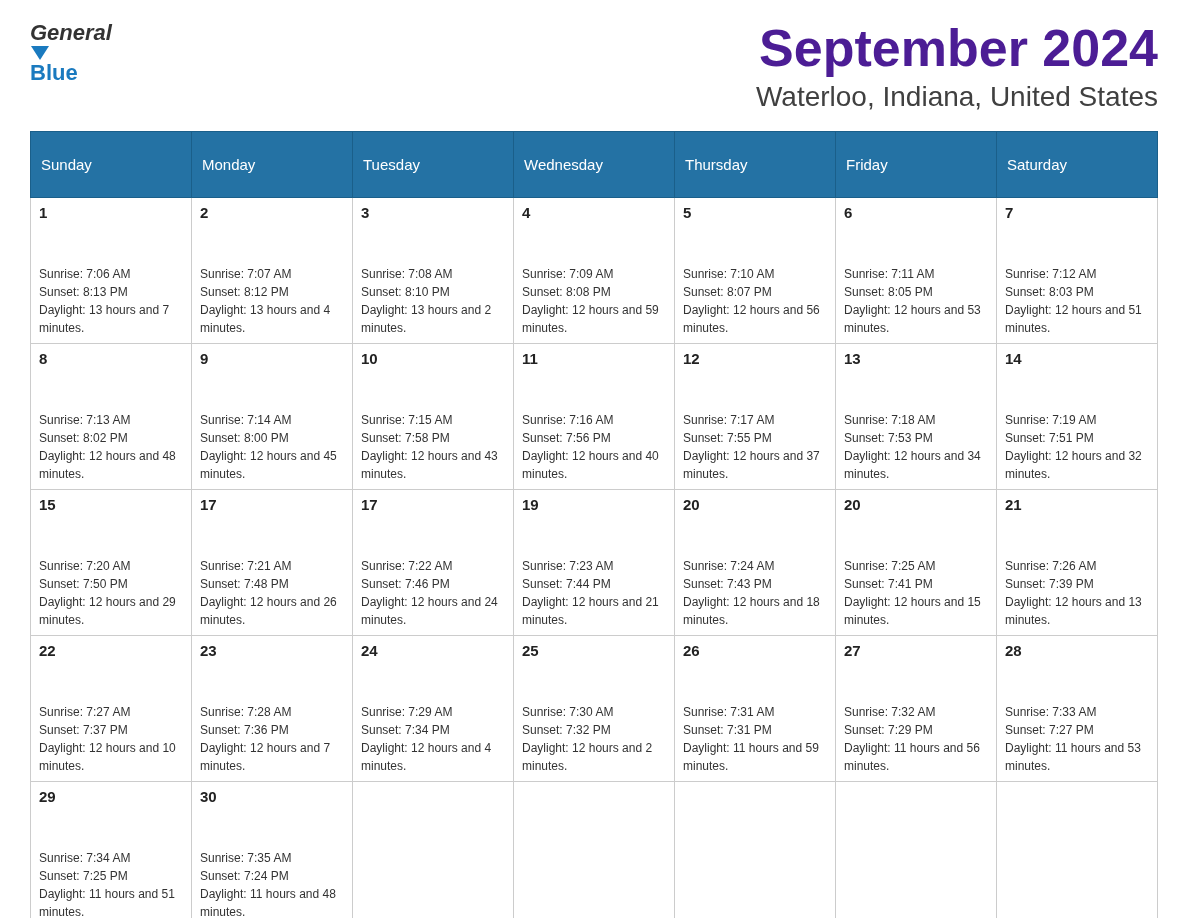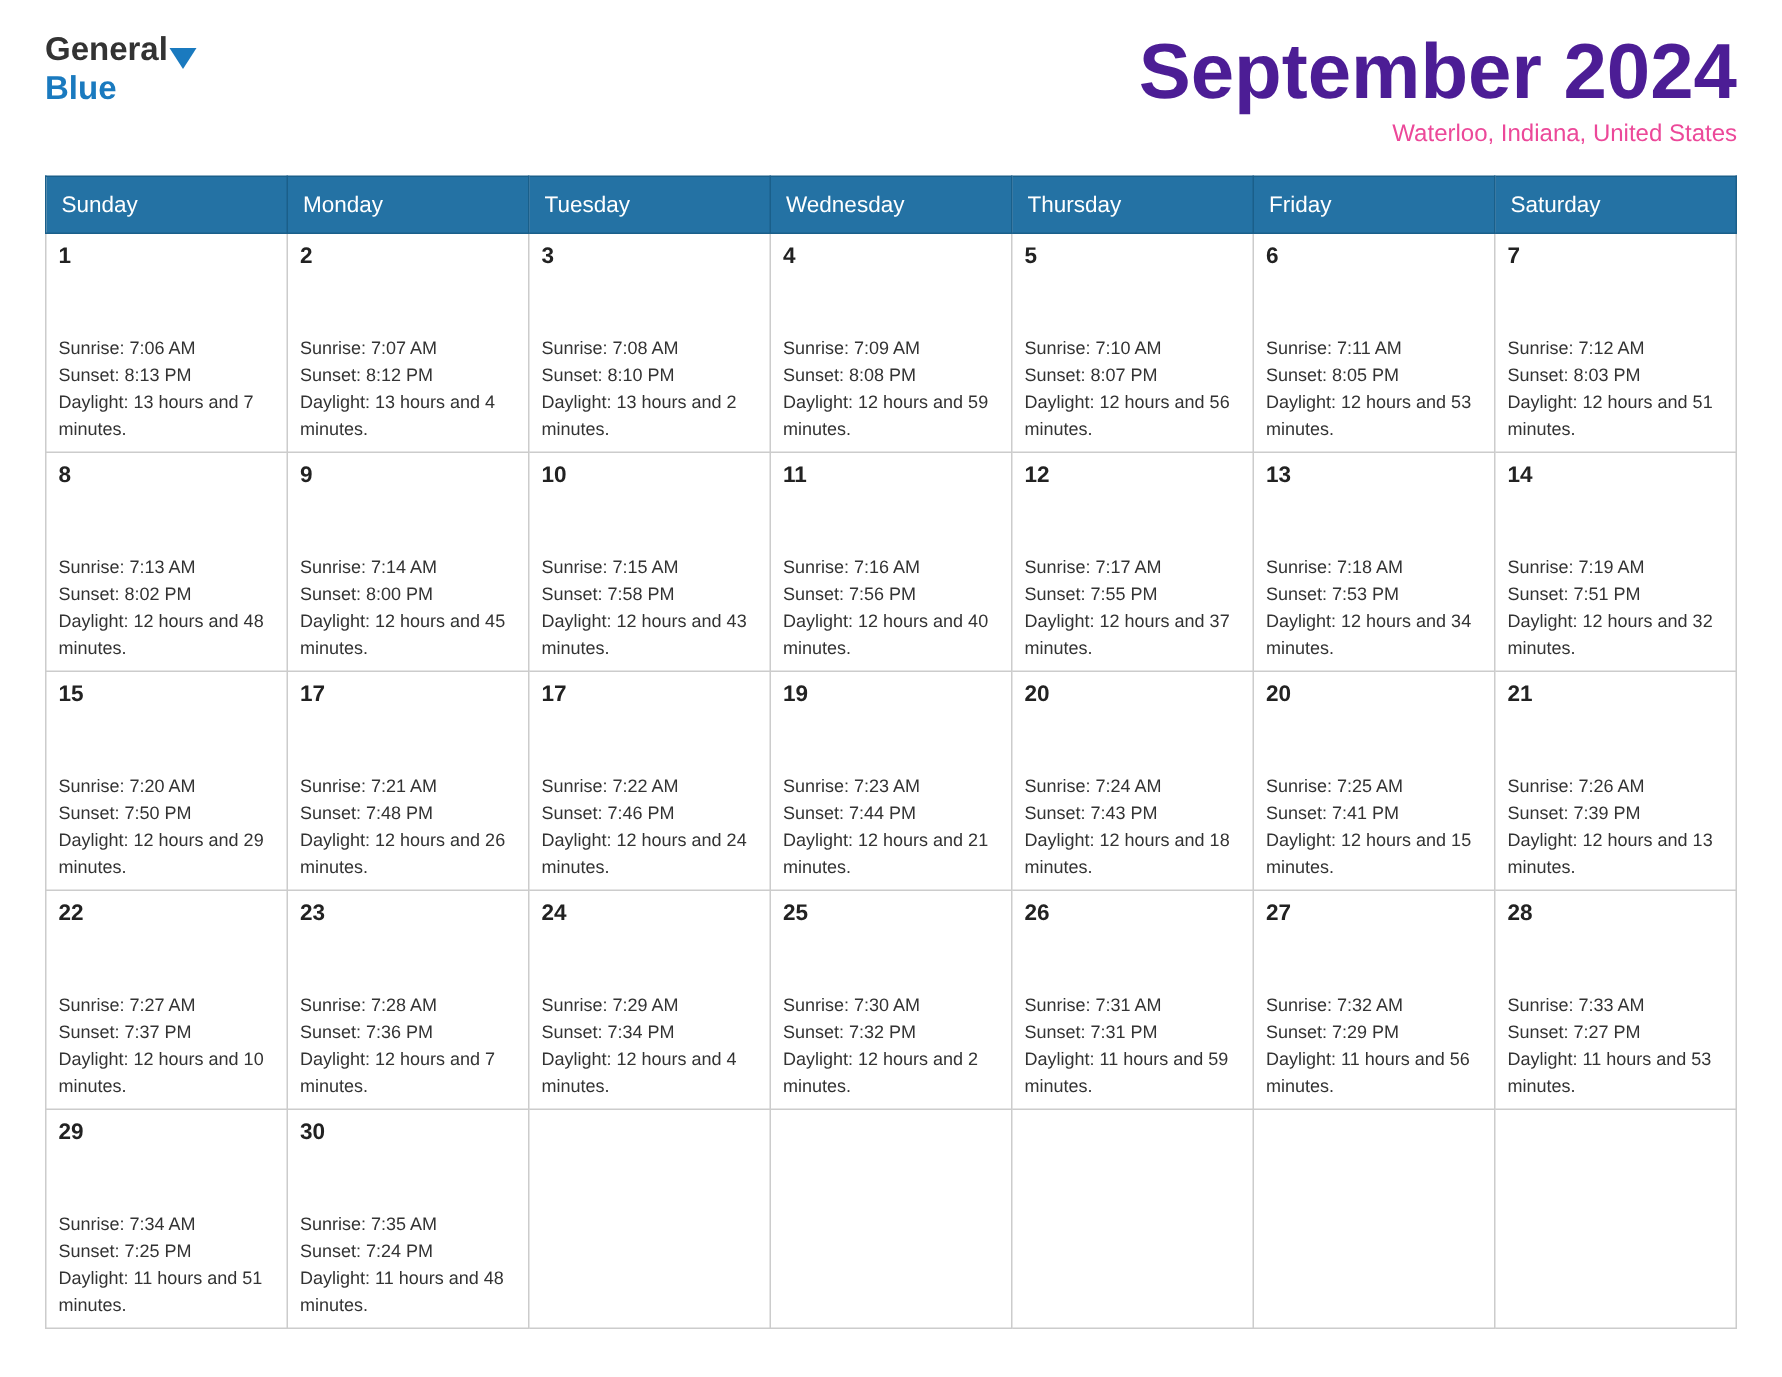--- a/index.html
+++ b/index.html
@@ -23,35 +23,35 @@
     .title-area {
       text-align: right;
     }
     .month-title {
       font-size: 52px;
       font-weight: bold;
       color: #4c1d95;
       line-height: 1.1;
     }
     .location-title {
-      font-size: 16px;
-      color: #ec4899;
+      font-size: 28px;
+      color: #404040;
       margin-top: 4px;
     }
     .calendar-table {
       width: 100%;
       border-collapse: collapse;
       border: 1px solid #aaa;
     }
     .calendar-table th {
       background-color: #2472a4;
       color: #fff;
       font-size: 15px;
       font-weight: normal;
-      padding: 10px 10px;
+      padding: 24px 10px;
       text-align: left;
       border: 1px solid #1a5f8a;
     }
     .calendar-table td {
       vertical-align: top;
       padding: 6px 8px;
       border: 1px solid #ccc;
       font-size: 12.5px;
       color: #333;
       min-width: 120px;
@@ -68,21 +68,23 @@
       font-size: 12px;
       color: #333;
       line-height: 1.5;
       margin-top: 44px;
     }
     .empty-cell {
       background: #fff;
     }
     .logo-wrapper {
       display: flex;
-      align-items: flex-end;
+      flex-direction: column;
+      align-items: flex-start;
+      font-style: italic;
     }
     .logo-general {
       font-size: 22px;
       font-weight: bold;
       color: #333;
     }
     .logo-icon {
       display: inline-flex;
       flex-direction: column;
       align-items: center;

